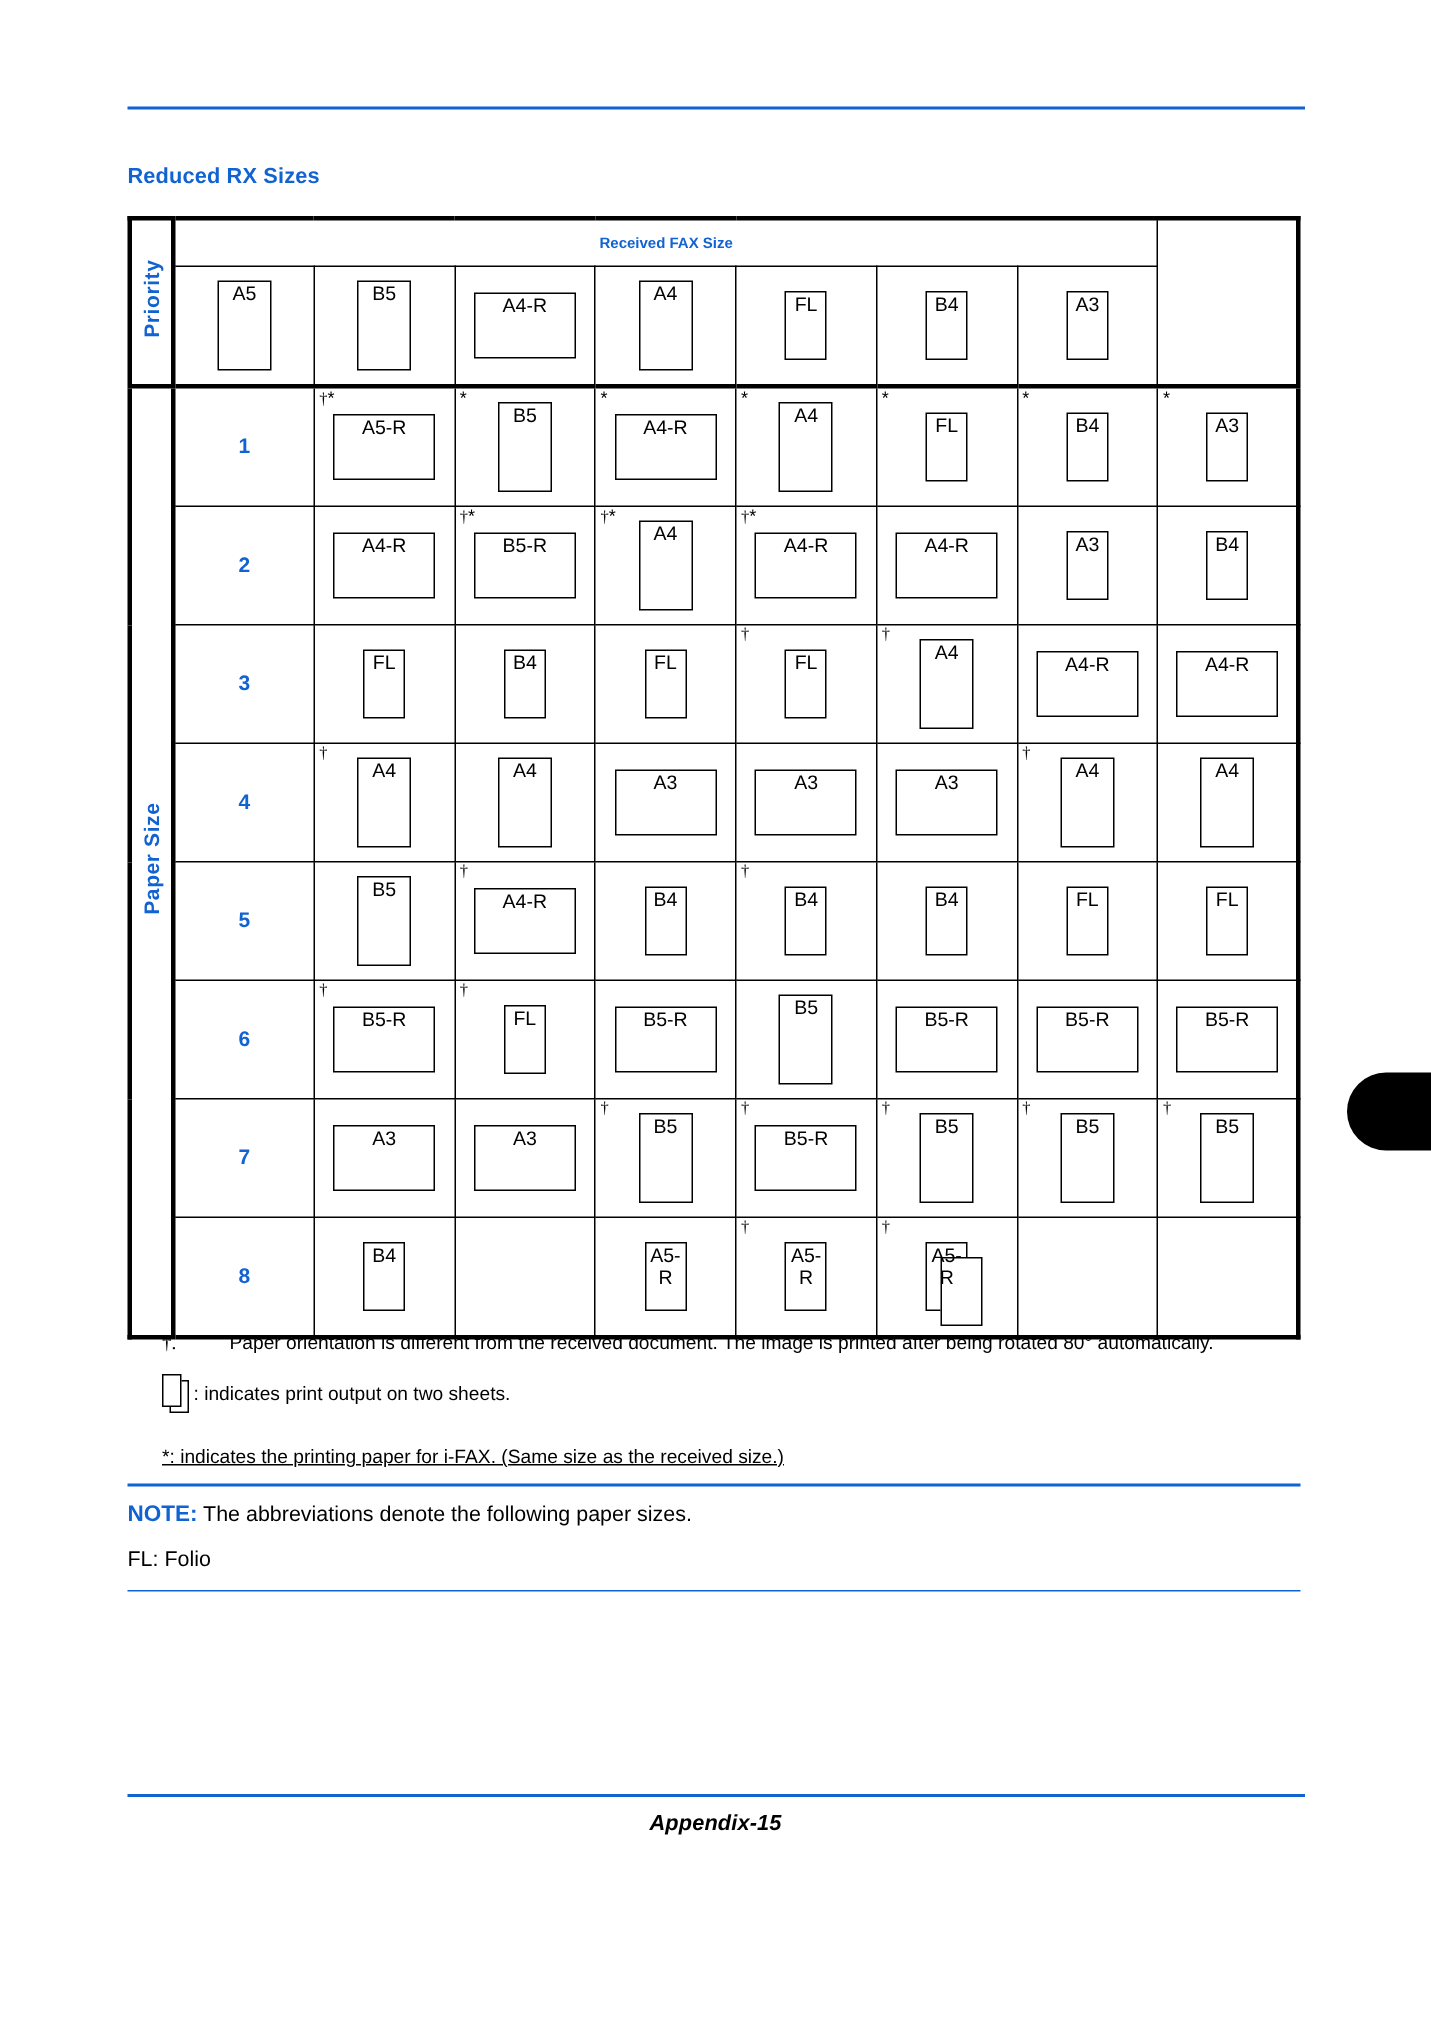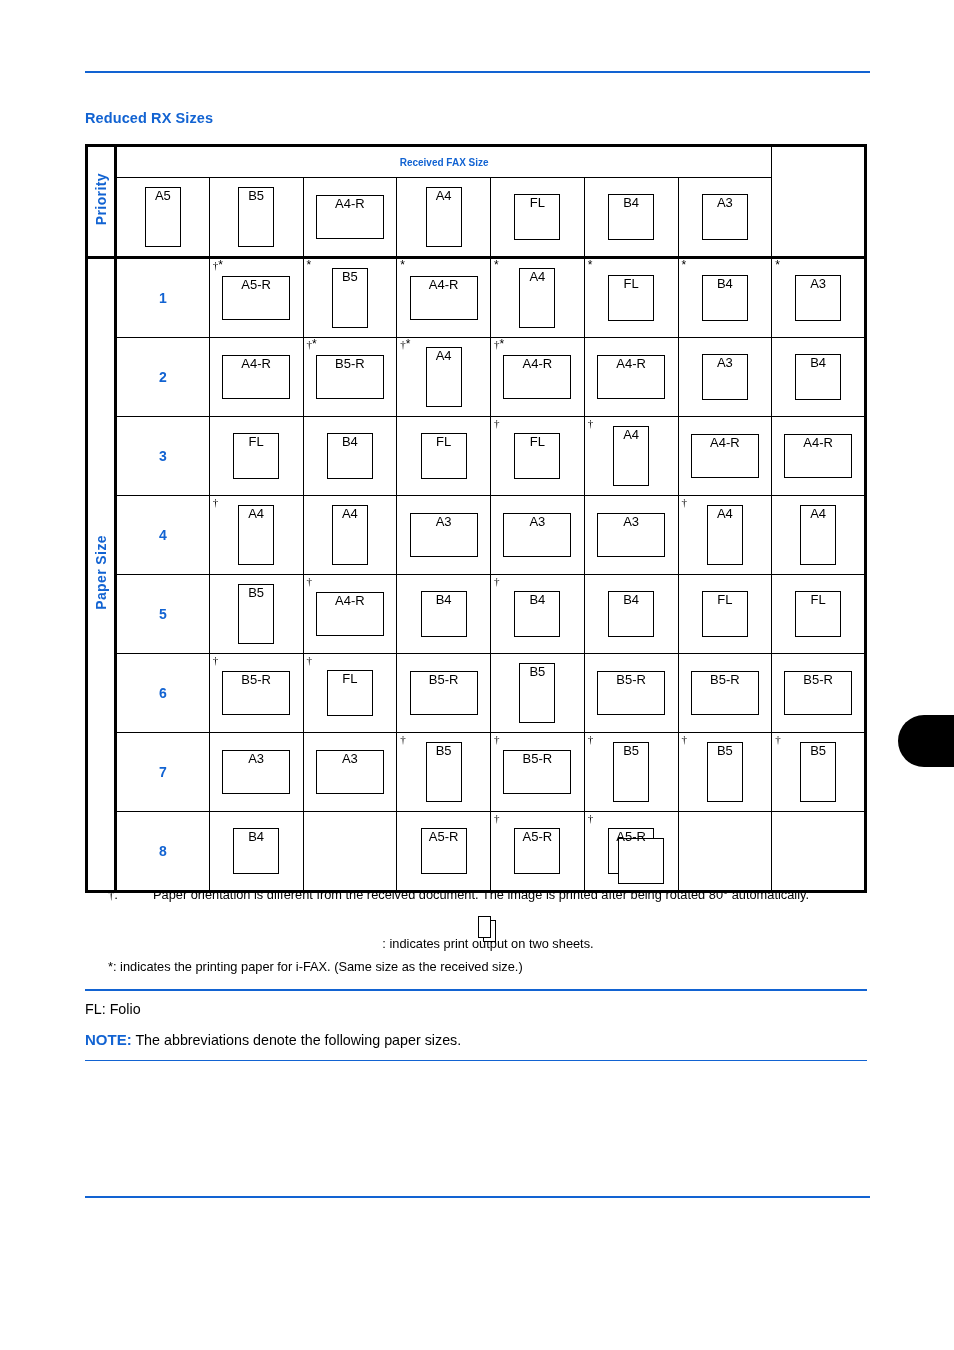--- a/index.html
+++ b/index.html
@@ -167,21 +167,21 @@
     display: flex;
     align-items: flex-start;
     justify-content: center;
     font-size: 13px;
     position: relative;
     z-index: 2;
   }
   
   .p-tall    { width: 36px; height: 60px; }
   .p-wide    { width: 68px; height: 44px; }
-  .p-square  { width: 46px; height: 46px; }
+  .p-square  { width: 28px; height: 46px; }
 
   
   .two-sheets::after {
     content: "";
     position: absolute;
     left: 9px;
     top: 9px;
     width: 100%;
     height: 100%;
     border: 1.4px solid #000;
@@ -209,21 +209,20 @@
     font-family: "Liberation Serif", serif;
   }
   .fn-body {
     flex: 1 1 auto;
   }
   .fn-two {
     margin-top: 12px;
     display: flex;
     align-items: center;
     margin-left: 0px;
-    flex-direction: column;
   }
   .sheet-glyph {
     position: relative;
     width: 19px;
     height: 26px;
     display: inline-block;
     margin-right: 2px;
     flex: 0 0 19px;
   }
   .sheet-glyph .s1 {
@@ -238,21 +237,22 @@
   .sheet-glyph .s2 {
     position: absolute;
     left: 5px; top: 4px;
     width: 13px; height: 22px;
     border: 1.3px solid #000;
     background: #fff;
     z-index: 1;
     box-sizing: border-box;
   }
   .fn-star {
-    margin-top: 5px;
+    margin-top: 20px;
+    text-decoration: underline;
   }
 
   
   .note-block {
     position: absolute;
     left: 85px;
     top: 989px;
     width: 782px;
   }
   .note-rule {
@@ -826,26 +826,27 @@
           <span class="s2"></span>
       </span>
       <span>: indicates print output on two sheets.</span>
     </div>
     <div class="fn-star">*: indicates the printing paper for i-FAX. (Same size as the received size.)</div>
   </div>
 
   <div class="note-block">
     <div class="note-rule"></div>
     <div class="note-body">
-      <p>FL: Folio</p>
       <p>
         <span class="note-label">NOTE:</span>
         <span>The abbreviations denote the following paper sizes.</span>
       </p>
+      <p>FL: Folio</p>
     </div>
     <div class="note-rule-bottom"></div>
   </div>
 
   <div class="bottom-rule"></div>
+  <div class="footer-text">Appendix-15</div>
 
   <div class="thumb-tab"></div>
 
 </div>
 
 </body></html>

